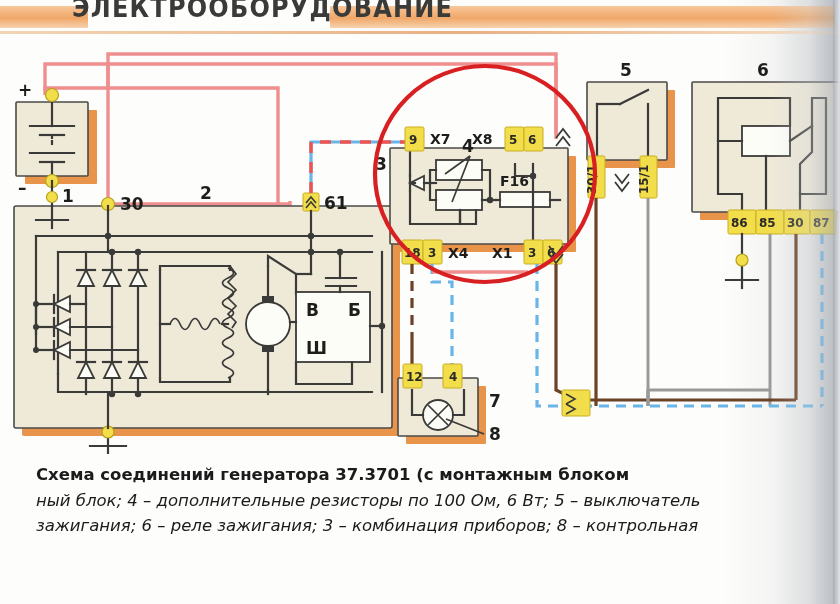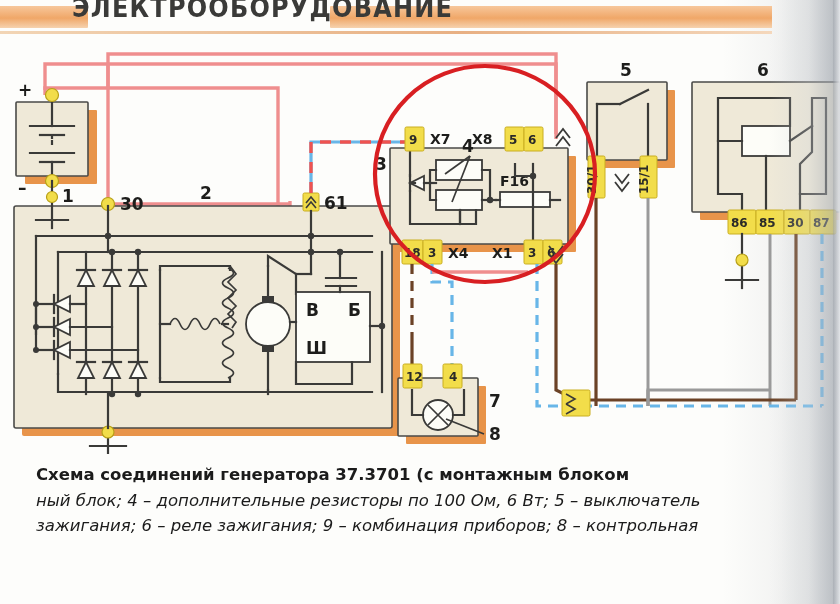--- a/index.html
+++ b/index.html
@@ -11,21 +11,21 @@
   }
   
   #page{
     position:absolute;left:0;top:0;width:840px;height:604px;
     background:
       linear-gradient(to right, rgba(0,0,0,0) 86%, rgba(150,155,162,0.10) 93%, rgba(120,126,134,0.26) 99%, rgba(110,116,124,0.33) 100%),
       #fdfdfb;
   }
   
   #header-band{
-    position:absolute;left:0;top:0;width:772px;height:34px;overflow:hidden;
+    position:absolute;left:0;top:0;width:840px;height:34px;overflow:hidden;
   }
   .hb-seg{position:absolute;top:6px;height:22px;
     background:linear-gradient(to bottom,#f7c79b,#f0a768 55%,#f6d2ae);
     border-radius:1px;}
   .hb-left{left:-4px;width:92px;}
   .hb-right{left:330px;width:505px;}
   .hb-under{position:absolute;left:0;top:31px;width:840px;height:3px;
     background:linear-gradient(to right,#f2d5b5,#e8b083 55%,#f7e0c8);}
   #header-title{
     position:absolute;left:72px;top:-8px;
@@ -452,17 +452,17 @@
     <path d="M566,360 l9,5 l-9,5 M566,370 l9,5 l-9,5" stroke="#3a3a38" stroke-width="1.6" fill="none"></path>
   </g>
 
   <ellipse cx="485" cy="140" rx="110" ry="108" fill="none" stroke="#d81f22" stroke-width="4.2"></ellipse>
 </svg>
 </div>
 
 <div id="caption">
   <div class="ln"><b>Схема соединений генератора 37.3701 (с монтажным блоком</b></div>
   <div class="ln"><span class="it">ный блок; 4 – дополнительные резисторы по 100 Ом, 6 Вт; 5 – выключатель</span></div>
-  <div class="ln"><span class="it">зажигания; 6 – реле зажигания; 9 – комбинация приборов; 8 – контрольная</span></div>
+  <div class="ln"><span class="it">зажигания; 6 – реле зажигания; 3 – комбинация приборов; 8 – контрольная</span></div>
 </div>
 
 <div id="scan-shadow"></div>
 <div id="scan-edge"></div>
 
 </body></html>

